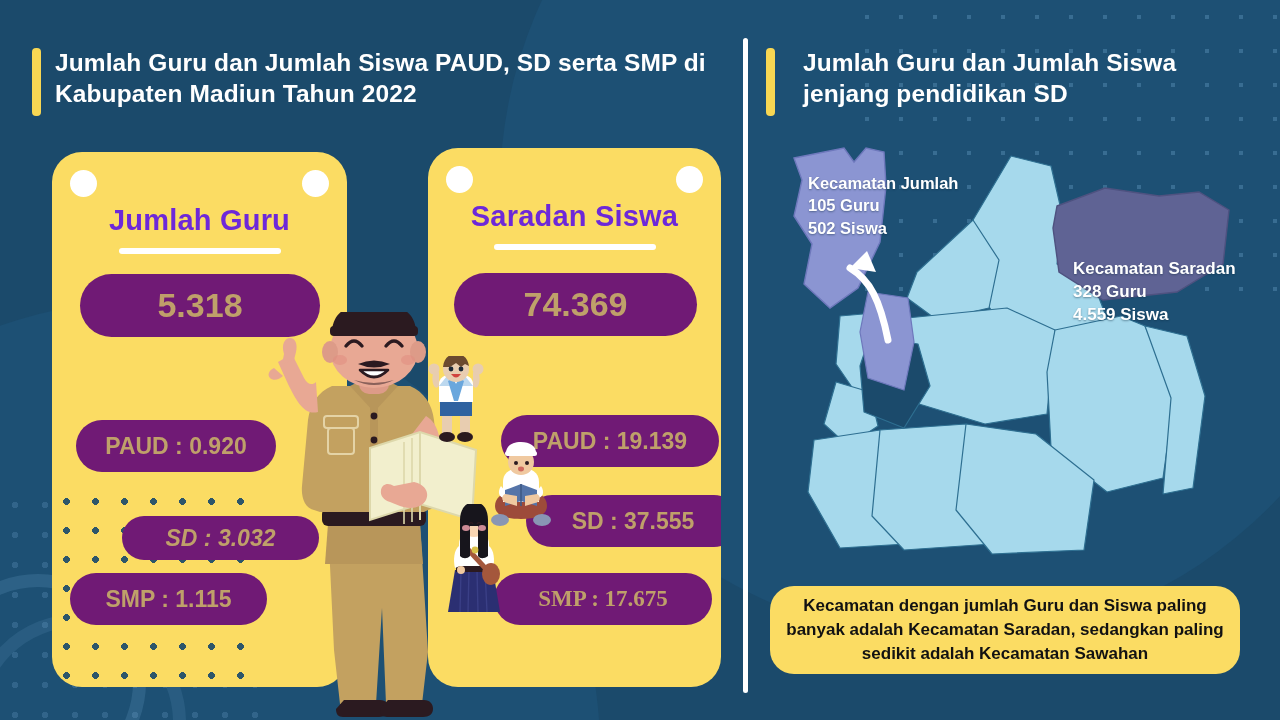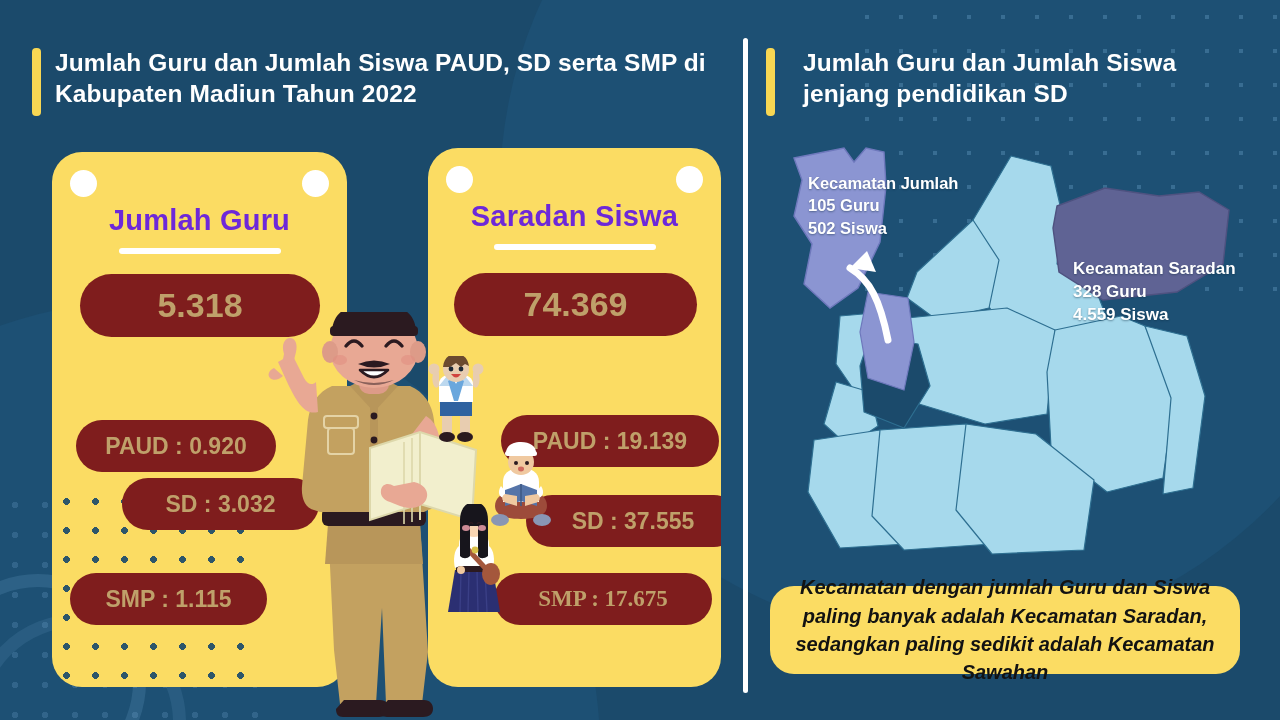--- a/index.html
+++ b/index.html
@@ -84,31 +84,31 @@
   .card-head{
     position:absolute;left:0;right:0;top:52px;text-align:center;
     color:#6d28d9;font-size:29px;font-weight:bold;letter-spacing:.2px;
   }
   .card-rule{
     position:absolute;left:50%;transform:translateX(-50%);top:96px;
     width:162px;height:6px;border-radius:4px;background:#ffffff;
   }
 
   .pill{
-    position:absolute;background:#7f1d1d;border-radius:40px;
+    position:absolute;background:#701a75;border-radius:40px;
     display:flex;align-items:center;justify-content:center;
     color:#bfa06a;font-weight:bold;
   }
   .pill.big{font-size:34px;}
   .pill.sub{font-size:23px;}
 
   
   #guru-total{left:28px;top:122px;width:240px;height:63px;}
   #guru-paud {left:24px;top:268px;width:200px;height:52px;}
-  #guru-sd   {left:70px;top:326px;width:197px;height:52px;}
+  #guru-sd   {left:70px;top:364px;width:197px;height:44px;font-style:italic;}
   #guru-smp  {left:18px;top:421px;width:197px;height:52px;}
   
   #siswa-total{left:26px;top:125px;width:243px;height:63px;}
   #siswa-paud {left:73px;top:267px;width:218px;height:52px;text-align:center;}
   #siswa-sd   {left:98px;top:347px;width:214px;height:52px;}
   #siswa-smp  {left:66px;top:425px;width:218px;height:52px;font-family:Liberation Serif, serif;}
 
   
   .illus{position:absolute;}
   #teacher{left:266px;top:312px;width:215px;height:408px;z-index:6;}
@@ -123,22 +123,22 @@
     text-shadow:0 1px 2px rgba(10,40,60,.45);
   }
   #label-sawahan{left:808px;top:172px;font-size:16.5px;}
   #label-saradan{left:1073px;top:222px;font-size:17px;margin-top:36px;}
 
   
   #note{
     position:absolute;left:770px;top:586px;width:470px;height:88px;
     background:#fbdc63;border-radius:24px;
     display:flex;align-items:center;justify-content:center;text-align:center;
-    color:#121212;font-size:20px;font-weight:bold;line-height:1.42;
-    padding:0 14px;box-sizing:border-box;font-style:italic;
+    color:#121212;font-size:17px;font-weight:bold;line-height:1.42;
+    padding:0 14px;box-sizing:border-box;
   }
 </style>
 </head>
 <body>
 
 <div class="stage">
 
   <div class="bg-base"></div>
   <div class="bg-swoosh"></div>
   <div class="bg-swoosh2"></div>

